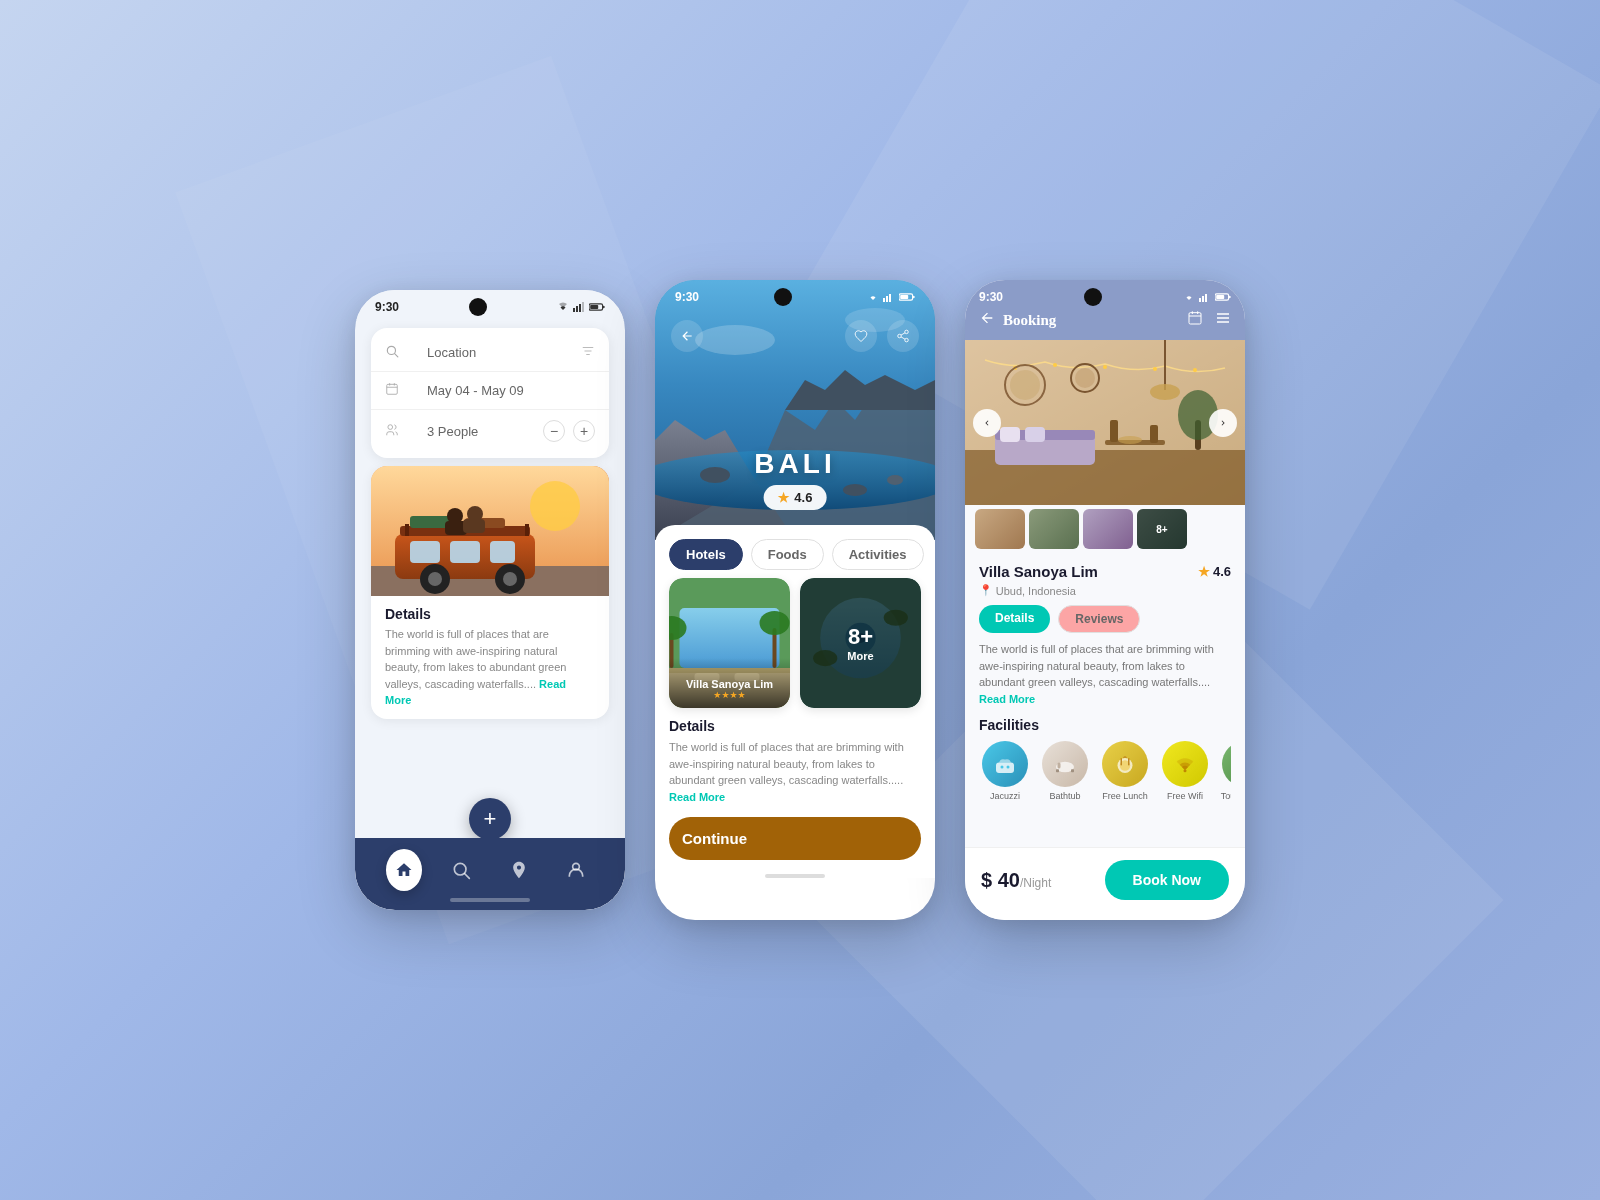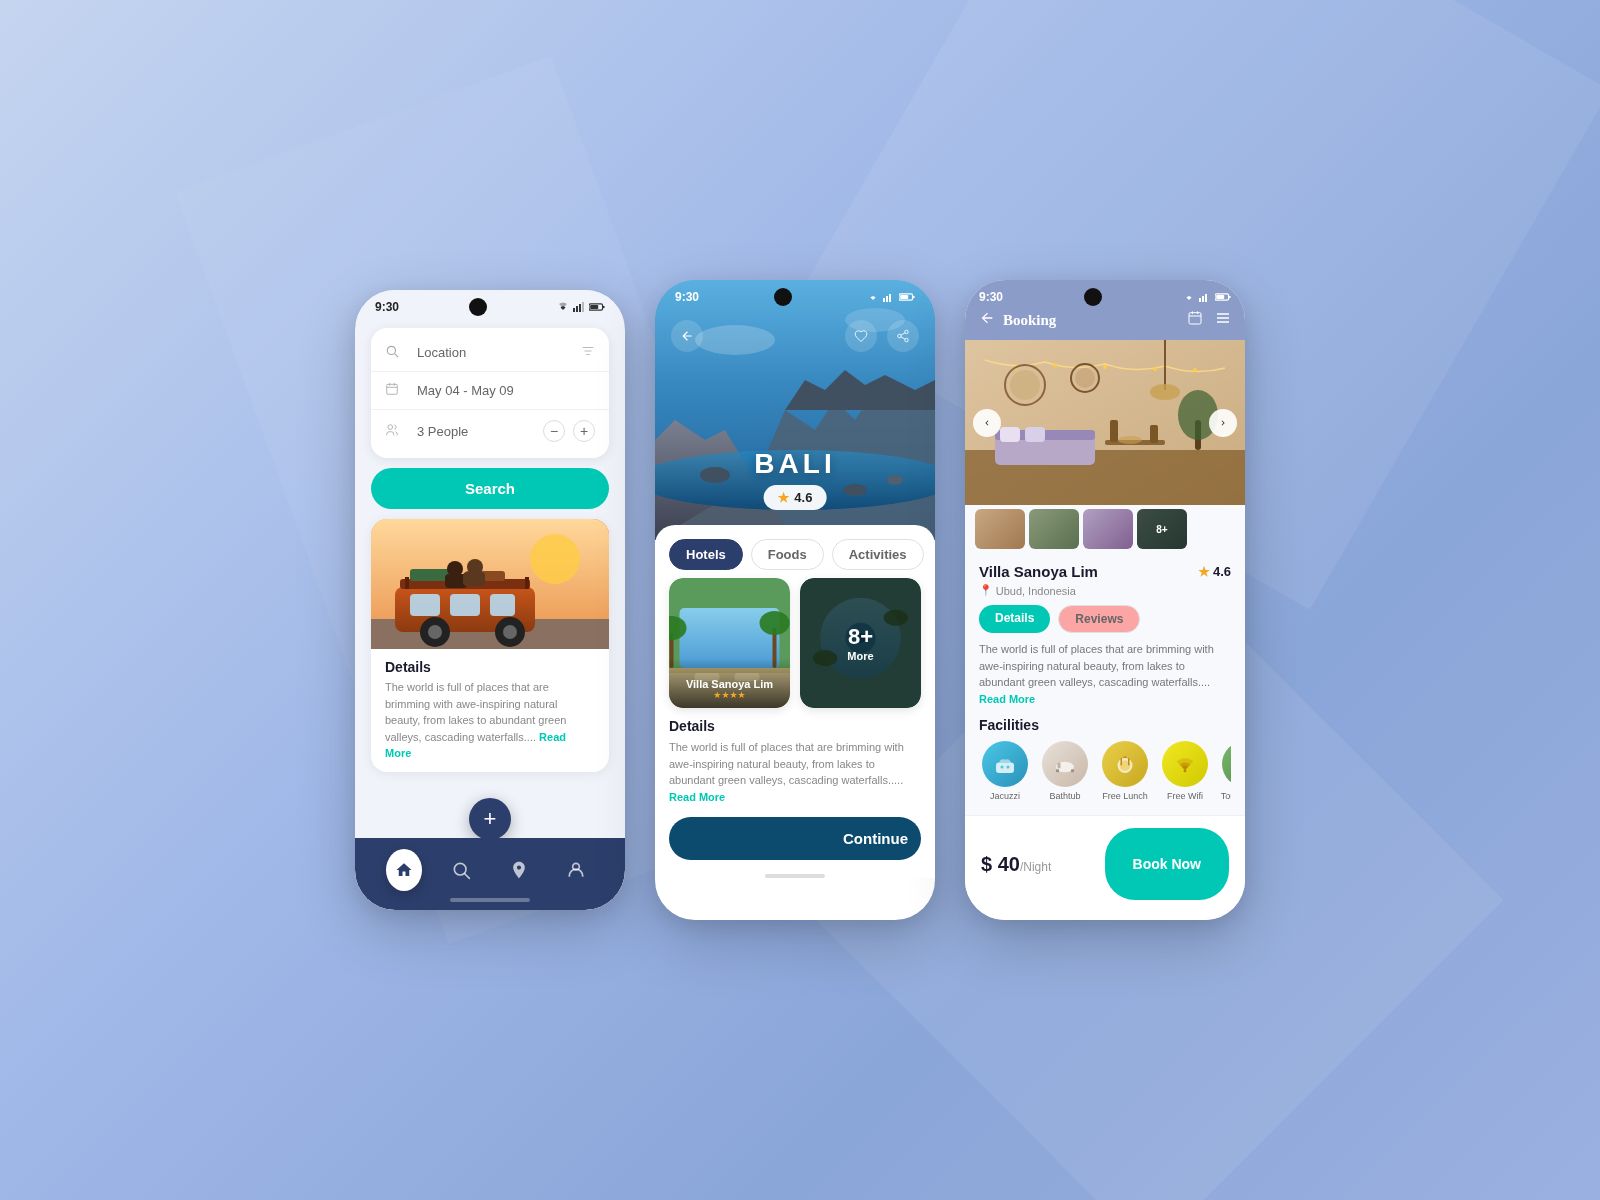--- a/index.html
+++ b/index.html
@@ -131,21 +131,21 @@
       background: #fff;
       border-radius: 16px;
       padding: 6px 0;
       box-shadow: 0 2px 12px rgba(0,0,0,0.08);
     }
     .form-row {
       display: flex;
       align-items: center;
       padding: 10px 14px;
       border-bottom: 1px solid #f0f0f0;
-      gap: 16px;
+      gap: 26px;
     }
     .form-row:last-child { border-bottom: none; }
     .form-row-icon {
       font-size: 14px;
       color: #999;
       width: 16px;
     }
     .form-row-text {
       flex: 1;
       font-size: 13px;
@@ -411,29 +411,29 @@
     .details-desc {
       font-size: 11px;
       color: #888;
       line-height: 1.5;
     }
 
     .continue-btn {
       display: block;
       width: calc(100% - 28px);
       margin: 12px 14px 14px;
-      background: #0c4a6e;
+      background: #a16207;
       color: #fff;
       border: none;
       border-radius: 30px;
       padding: 13px;
       font-size: 15px;
       font-weight: 600;
       cursor: pointer;
-      text-align: right;
+      text-align: left;
     }
     .phone2-home-bar {
       width: 60px; height: 4px;
       background: #ddd;
       border-radius: 2px;
       margin: 0 auto 8px;
     }
 
     
     .phone-3 {
@@ -640,21 +640,21 @@
     .price-unit {
       font-size: 12px;
       color: #999;
       font-weight: 400;
     }
     .book-btn {
       background: #00c8b4;
       color: #fff;
       border: none;
       border-radius: 30px;
-      padding: 28px 28px;
+      padding: 12px 28px;
       font-size: 14px;
       font-weight: 700;
       cursor: pointer;
     }
   </style>
 </head>
 <body>
 
 <div class="bg-shape bg-shape-1"></div>
 <div class="bg-shape bg-shape-2"></div>
@@ -725,21 +725,20 @@
           </svg>
         </span>
         <span class="form-row-text">3 People</span>
         <div class="form-row-actions">
           <button class="stepper-btn">−</button>
           <button class="stepper-btn">+</button>
         </div>
       </div>
     </div>
 
-    <button class="search-btn">Search</button>
 
     <div class="card-preview">
       <div class="card-image">
 
         <svg width="100%" height="130" viewBox="0 0 270 130" preserveAspectRatio="xMidYMid slice">
           <defs>
             <linearGradient id="skyGrad" x1="0" y1="0" x2="0" y2="1">
               <stop offset="0%" stop-color="#ffd89b"></stop>
               <stop offset="100%" stop-color="#e8904a"></stop>
             </linearGradient>

